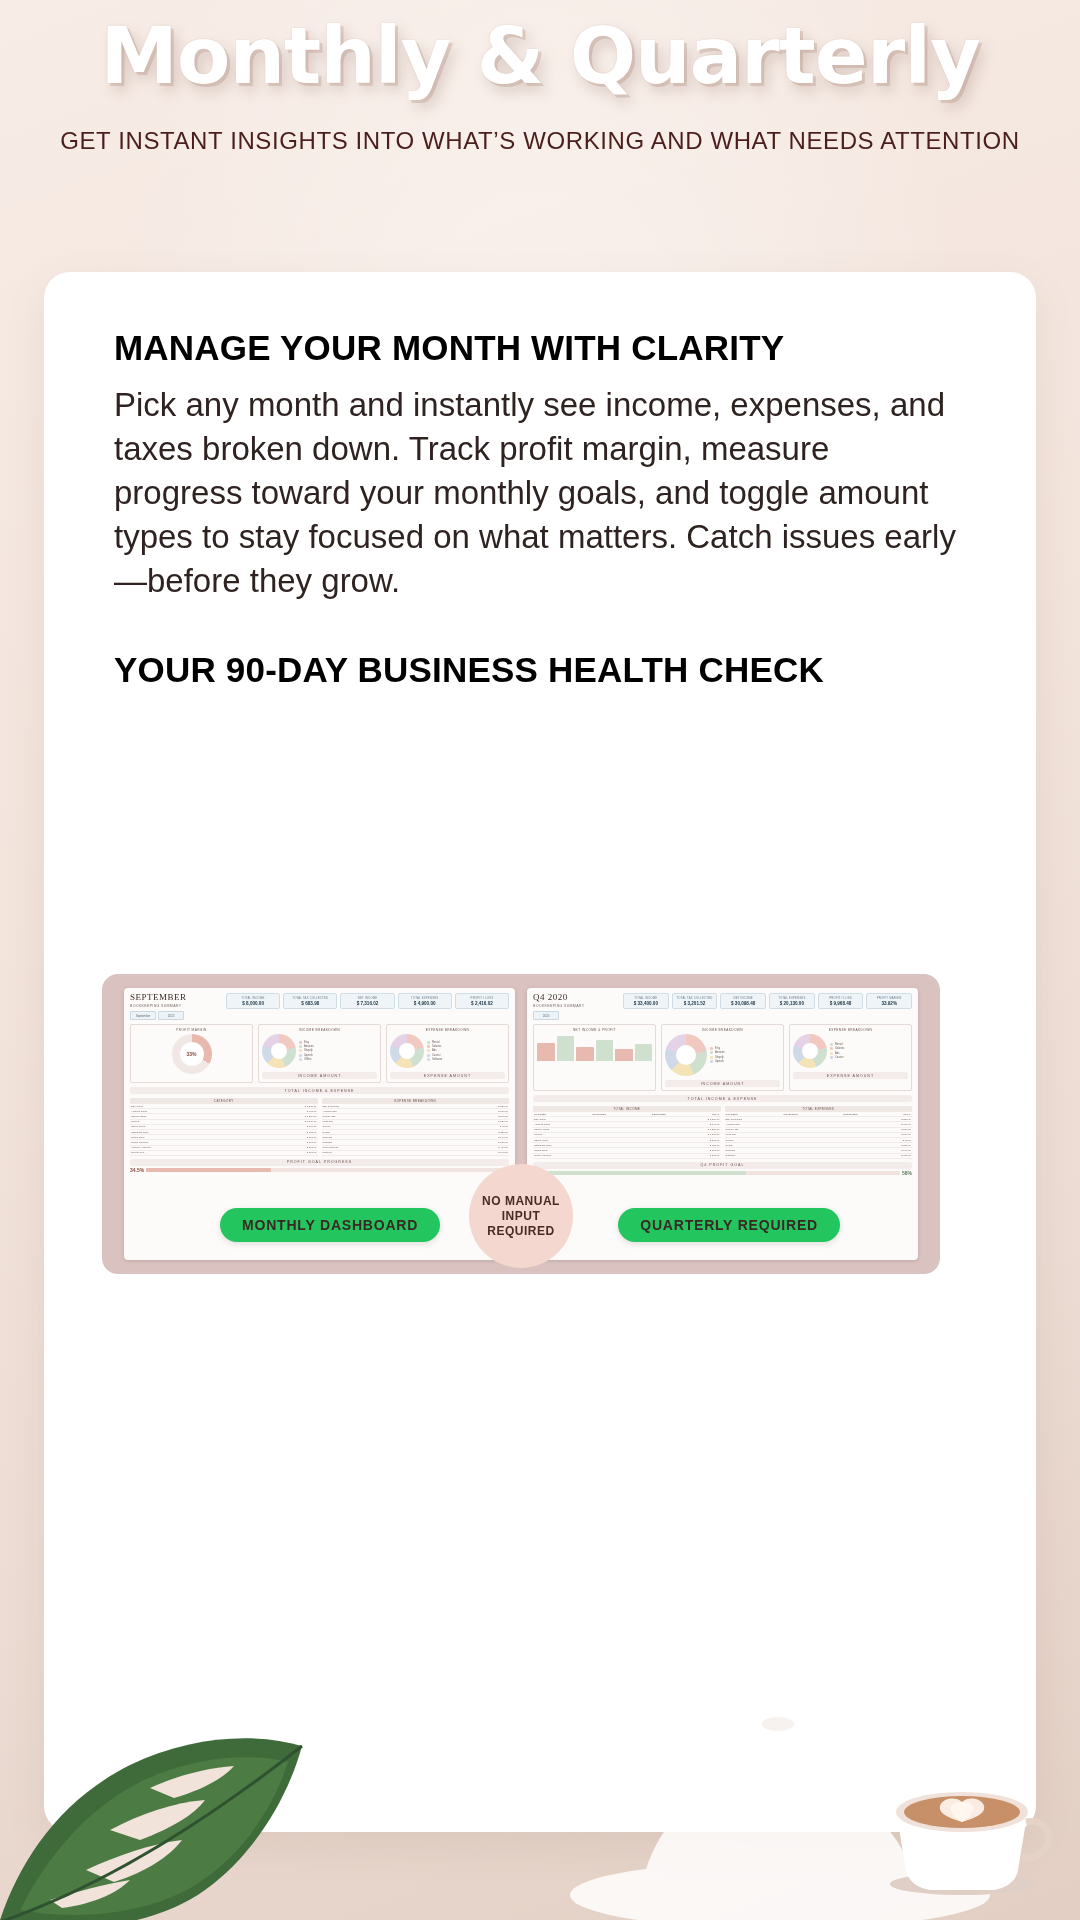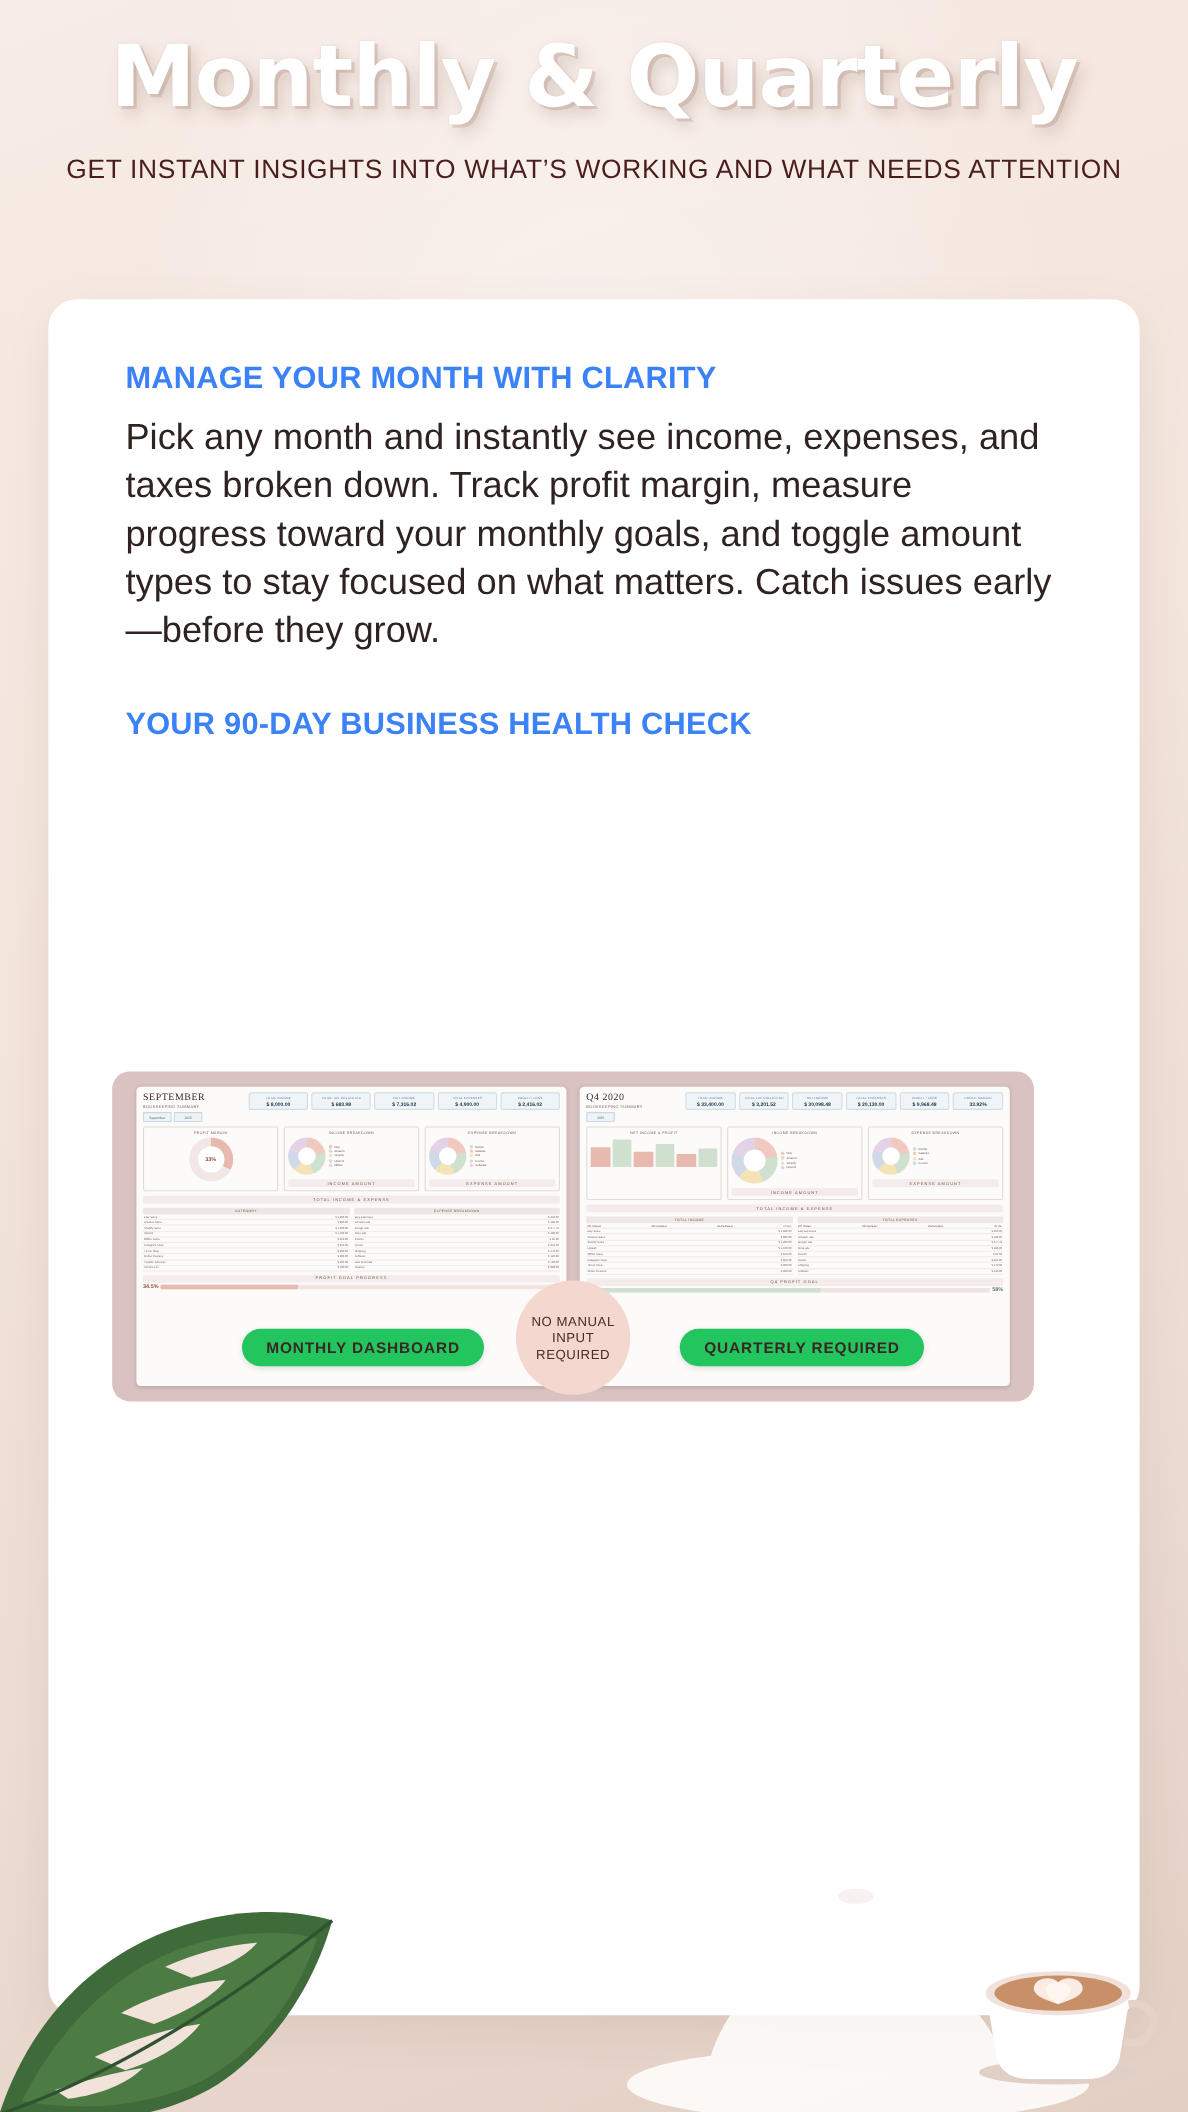--- a/index.html
+++ b/index.html
@@ -16,21 +16,21 @@
     overflow: hidden;
   }
   
   .page::before{
     content:""; position:absolute; inset:0;
     background: radial-gradient(ellipse at 50% 35%, rgba(255,255,255,0.55) 0%, rgba(255,255,255,0) 60%);
     pointer-events:none;
   }
 
   
-  .header { position: relative; padding-top: 30px; text-align: center; z-index: 4; }
+  .header { position: relative; text-align: center; z-index: 4; margin-top: 16px; }
   .title {
     font-family: "DejaVu Sans", sans-serif;
     font-weight: 700;
     font-size: 78px;
     letter-spacing: -1px;
     color: #ffffff;
     text-shadow:
       0 0 1px #cdb3a6,
       3px 3px 0 rgba(160,120,105,0.25),
       6px 8px 14px rgba(120,80,70,0.22);
@@ -50,23 +50,23 @@
     position: absolute;
     left: 44px; top: 272px;
     width: 992px; height: 1560px;
     background: #ffffff;
     border-radius: 26px;
     box-shadow: 0 14px 40px rgba(120,85,70,0.10);
     z-index: 3;
     padding: 56px 70px 0 70px;
   }
   h2.sec-title {
-    font-size: 28px;
+    font-size: 35px;
     font-weight: 700;
-    color: #3b82f6;
+    color: #000000;
     letter-spacing: 0.2px;
     margin-bottom: 8px;
   }
   p.sec-body {
     font-size: 33px;
     line-height: 1.33;
     color: #2e2320;
     font-weight: 400;
     margin-top: 15px;
   }
@@ -162,21 +162,21 @@
   #label-quarterly { right: 78px; }
   .badge {
     position: absolute;
     left: 50%; transform: translateX(-50%);
     bottom: 6px;
     width: 104px; height: 104px;
     border-radius: 50%;
     background: #f4d7ce;
     display: flex; align-items: center; justify-content: center;
     text-align: center;
-    font-size: 12px; font-weight: 400; line-height: 1.25;
+    font-size: 12px; font-weight: 700; line-height: 1.25;
     letter-spacing: 0.5px;
     color: #4a2b24;
     z-index: 6;
   }
 
   
   .leaf { position:absolute; left: -10px; bottom: -20px; z-index: 5; }
   .coffee { position:absolute; right: 20px; bottom: 18px; z-index: 5; }
   .splash { position:absolute; left: 520px; bottom: 0; z-index: 4; opacity:.9;}
 </style>

